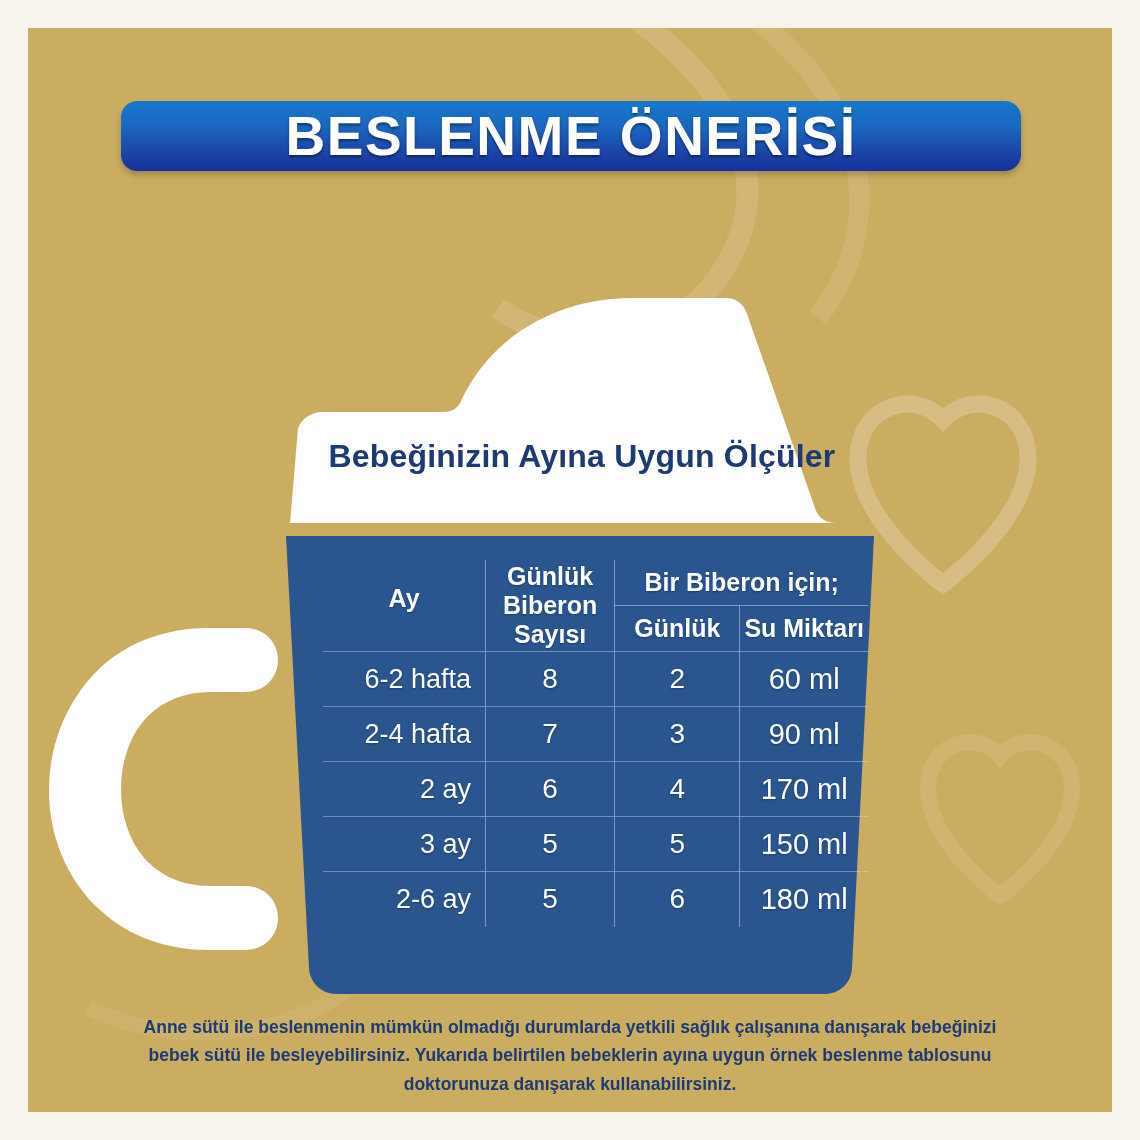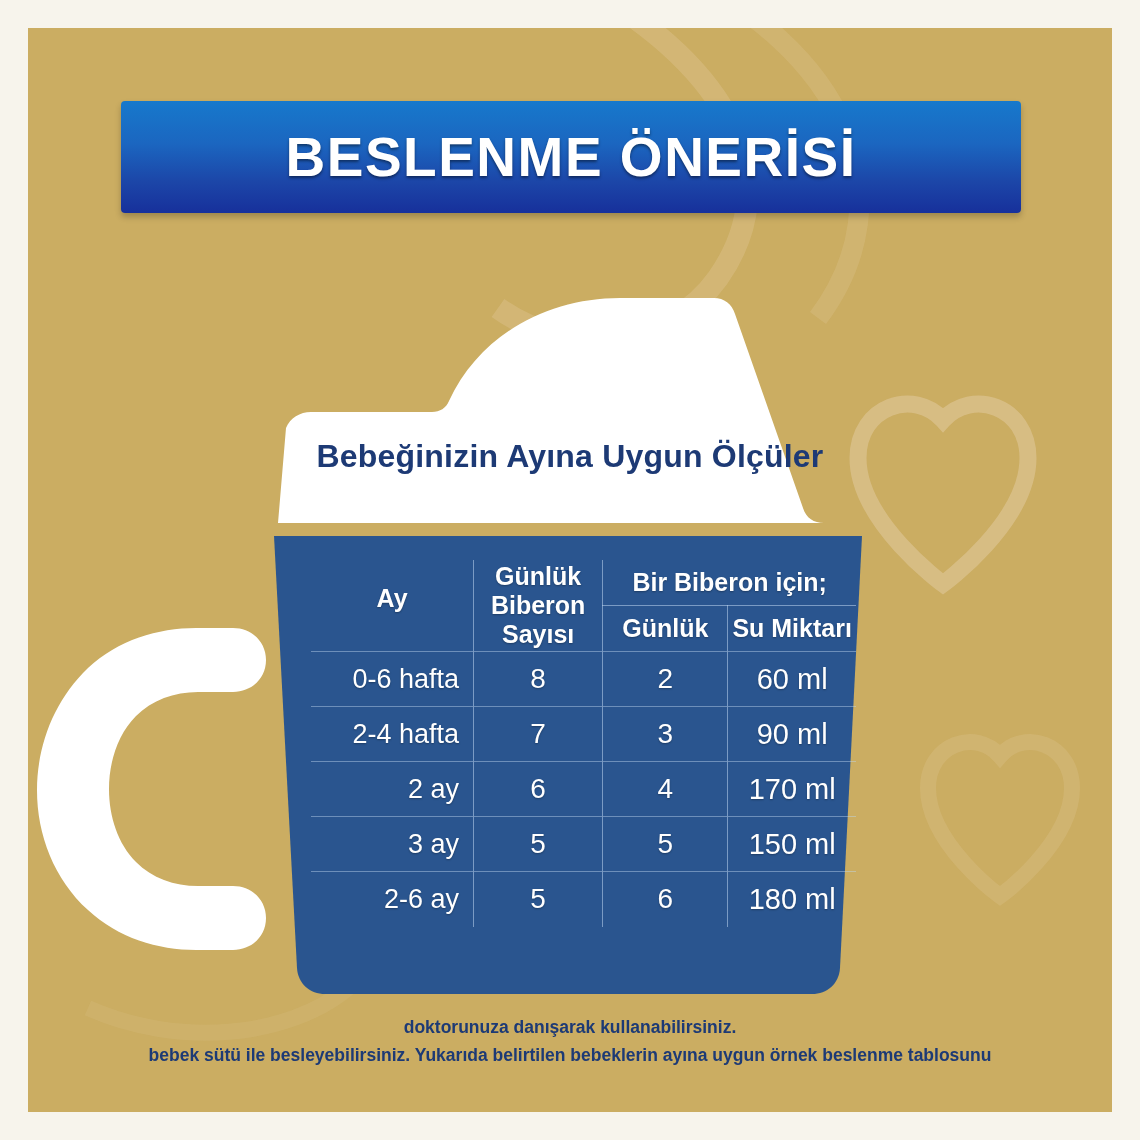--- a/index.html
+++ b/index.html
@@ -34,41 +34,41 @@
     opacity: 1;
   }
   .deco svg { display: block; }
 
   
   #title-banner {
     position: absolute;
     left: 93px;
     top: 73px;
     width: 900px;
-    height: 112px;
-    border-radius: 4px;
+    height: 70px;
+    border-radius: 16px;
     background: linear-gradient(to bottom, #1779cc 0%, #1b66c0 38%, #1c46a8 72%, #17309b 100%);
     box-shadow: 0 4px 6px rgba(0,0,0,0.22);
     display: flex;
     align-items: center;
     justify-content: center;
   }
   #title-banner .title-text {
     color: #ffffff;
     font-size: 55px;
     font-weight: bold;
     letter-spacing: 1.5px;
     text-shadow: 0 2px 3px rgba(0,0,0,0.45);
     white-space: nowrap;
   }
 
   
   #cup {
     position: absolute;
-    left: 0;
+    left: 12px;
     top: 250px;
     width: 1084px;
     height: 720px;
   }
   #cup-svg { position: absolute; left: 0; top: 0; }
 
   #subtitle {
     position: absolute;
     left: 0;
     top: 160px;
@@ -209,21 +209,21 @@
               <th class="h-gunluk vline" rowspan="2">Günlük Biberon Sayısı</th>
               <th class="h-bir vline hline-head" colspan="2">Bir Biberon için;</th>
             </tr>
             <tr>
               <th class="h-olcek vline">Günlük</th>
               <th class="h-su vline">Su Miktarı</th>
             </tr>
           </thead>
           <tbody id="table-body">
           <tr>
-                <td class="c-ay">0-6 hafta</td>
+                <td class="c-ay">6-2 hafta</td>
                 <td class="c-gunluk vline">8</td>
                 <td class="c-olcek vline">2</td>
                 <td class="c-su vline">60 ml</td>
               </tr>
               <tr>
                 <td class="c-ay">2-4 hafta</td>
                 <td class="c-gunluk vline">7</td>
                 <td class="c-olcek vline">3</td>
                 <td class="c-su vline">90 ml</td>
               </tr>
@@ -244,18 +244,19 @@
                 <td class="c-gunluk vline">5</td>
                 <td class="c-olcek vline">6</td>
                 <td class="c-su vline">180 ml</td>
               </tr>
             </tbody>
         </table>
       </div>
     </div>
 
     <div id="footer">
+      <div>Anne sütü ile beslenmenin mümkün olmadığı durumlarda yetkili sağlık çalışanına danışarak bebeğinizi</div>
+      <div>bebek sütü ile besleyebilirsiniz. Yukarıda belirtilen bebeklerin ayına uygun örnek beslenme tablosunu</div>
       <div>doktorunuza danışarak kullanabilirsiniz.</div>
-      <div>bebek sütü ile besleyebilirsiniz. Yukarıda belirtilen bebeklerin ayına uygun örnek beslenme tablosunu</div>
     </div>
 
   </div>
 </div>
 
 </body></html>

